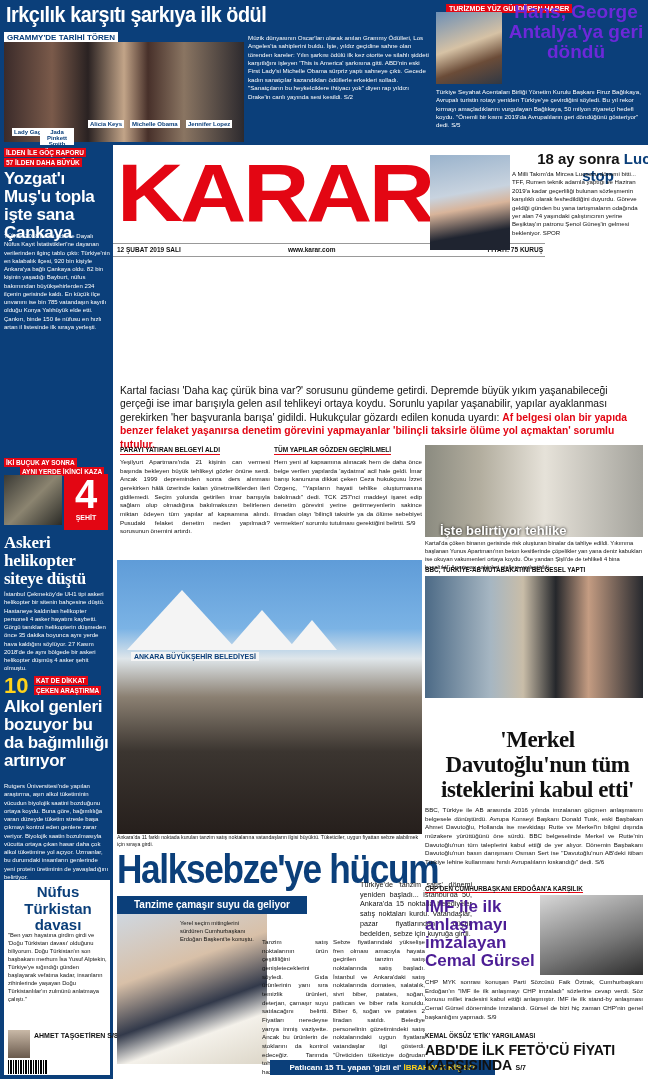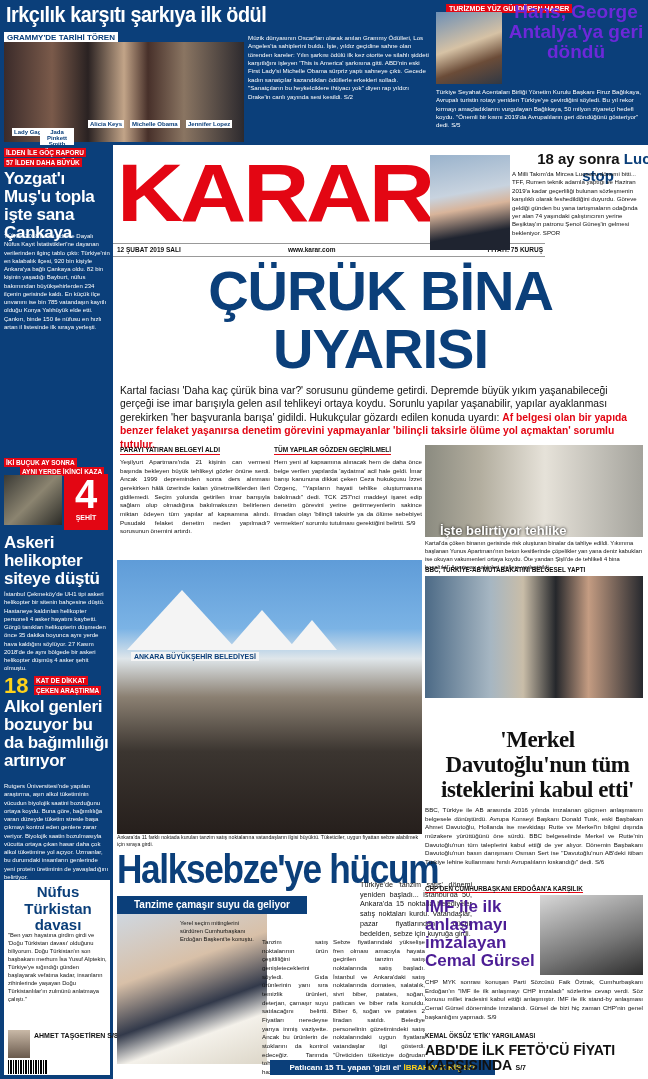--- a/index.html
+++ b/index.html
@@ -112,24 +112,24 @@
 <div class="lc-head" style="top:170px;">Yozgat'ı Muş'u topla işte sana Çankaya</div>
 <div class="lc-body" style="top:232px;">TÜİK'in 2018'de ait Adrese Dayalı Nüfus Kayıt İstatistikleri'ne dayanan verilerinden ilginç tablo çıktı: Türkiye'nin en kalabalık ilçesi, 920 bin kişiyle Ankara'ya bağlı Çankaya oldu. 82 bin kişinin yaşadığı Bayburt, nüfus bakımından büyükşehirlerden 234 ilçenin gerisinde kaldı. En küçük ilçe unvanını ise bin 785 vatandaşın kayıtlı olduğu Konya Yalıhüyük elde etti. Çankırı, binde 150 ile nüfusu en hızlı artan il listesinde ilk sıraya yerleşti.</div>
 
 <span class="lc-tag" style="top:458px;">İKİ BUÇUK AY SONRA</span>
 <span class="lc-tag" style="top:467px;left:20px;">AYNI YERDE İKİNCİ KAZA</span>
 <div id="heli-photo" class="abs"></div>
 <div id="sehit-box" class="abs">
   <span id="sehit-num">4</span>
   <span id="sehit-label">ŞEHİT</span>
 </div>
-<div class="lc-head" style="top:534px;">Askeri helikopter siteye düştü</div>
+<div class="lc-head" style="top:534px;font-family:Liberation Serif, serif;">Askeri helikopter siteye düştü</div>
 <div class="lc-body" style="top:590px;">İstanbul Çekmeköy'de UH1 tipi askeri helikopter bir sitenin bahçesine düştü. Hastaneye kaldırılan helikopter personeli 4 asker hayatını kaybetti. Görgü tanıkları helikopterin düşmeden önce 35 dakika boyunca aynı yerde hava kaldığını söylüyor. 27 Kasım 2018'de de aynı bölgede bir askeri helikopter düşmüş 4 asker şehit olmuştu.</div>
 
-<div class="lc-num" style="top:675px;">18</div>
+<div class="lc-num" style="top:675px;">10</div>
 <span class="lc-tag" style="top:676px;left:34px;">KAT DE DİKKAT</span>
 <span class="lc-tag" style="top:686px;left:34px;">ÇEKEN ARAŞTIRMA</span>
 <div class="lc-head" style="top:698px;">Alkol genleri bozuyor bu da bağımlılığı artırıyor</div>
 <div class="lc-body" style="top:782px;">Rutgers Üniversitesi'nde yapılan araştırma, aşırı alkol tüketiminin vücudun biyolojik saatini bozduğunu ortaya koydu. Buna göre, bağımlılığa varan düzeyde tüketim stresle başa çıkmayı kontrol eden genlere zarar veriyor. Biyolojik saatin bozulmasıyla vücutta ortaya çıkan hasar daha çok alkol tüketimine yol açıyor. Uzmanlar, bu durumdaki insanların genlerinde yeni protein üretiminin de yavaşladığını belirtiyor.</div>
 
 <div id="dogu-box" class="abs"></div>
 <div id="dogu-head" class="abs">Nüfus Türkistan davası</div>
 <div id="dogu-body" class="abs">"Ben yazı hayatına girdim girdi ve 'Doğu Türkistan davası' olduğunu biliyorum. Doğu Türkistan'ın son başbakanı merhum İsa Yusuf Alptekin, Türkiye'ye sığındığı günden başlayarak vefatına kadar, insanların zihinlerinde yaşayan Doğu Türkistanlılar'ın zulmünü anlatmaya çalıştı."</div>
 <div id="author-photo" class="abs"></div>
 <div id="author-name" class="abs">AHMET TAŞGETİREN S/8</div>
@@ -141,21 +141,20 @@
   <span id="mb-url">www.karar.com</span>
   <span id="mb-price">FİYATI: 75 KURUŞ</span>
 </div>
 <div id="luce-photo" class="abs"></div>
 <div id="luce-headline" class="abs">
   <span>18 ay sonra </span><span class="hl">Luce stop</span>
 </div>
 <div id="luce-text" class="abs">A Milli Takım'da Mircea Lucescu dönemi bitti... TFF, Rumen teknik adamla yaptığı ve Haziran 2019'a kadar geçerliliği bulunan sözleşmenin karşılıklı olarak feshedildiğini duyurdu. Göreve geldiği günden bu yana tartışmaların odağında yer alan 74 yaşındaki çalıştırıcının yerine Beşiktaş'ın patronu Şenol Güneş'in gelmesi bekleniyor. SPOR</div>
 
 <div id="main-headline" class="abs">
-  <div>ÇÜRÜK BİNA UYARISI</div>
 </div>
 <div id="main-lead" class="abs">
   <span>Kartal faciası 'Daha kaç çürük bina var?' sorusunu gündeme getirdi. Depremde büyük yıkım yaşanabileceği gerçeği ise imar barışıyla gelen asıl tehlikeyi ortaya koydu. Sorunlu yapılar yaşanabilir, yapılar ayaklanması gerekirken 'her başvuranla barışa' gidildi. Hukukçular gözardı edilen konuda uyardı: </span><span class="red">Af belgesi olan bir yapıda benzer felaket yaşanırsa denetim görevini yapmayanlar 'bilinçli taksirle ölüme yol açmaktan' sorumlu tutulur.</span>
 </div>
 
 <span class="sub-tag" style="left:120px;top:446px;">PARAYI YATIRAN BELGEYİ ALDI</span>
 <div class="col-text" style="left:120px;top:458px;width:150px;">Yeşilyurt Apartmanı'nda 21 kişinin can vermesi başında bekleyen büyük tehlikeyi gözler önüne serdi. Ancak 1999 depreminden sonra ders alınması gerekirken hâlâ üzerinde kalan yönetmeliklerden ileri gidilemedi. Seçim yolunda getirilen imar barışıyla sağlam olup olmadığına bakılmaksızın belirlenen miktarı ödeyen tüm yapılar af kapsamına alındı. Pusudaki felaket denetim neden yapılmadı? sorusunun önemini artırdı.</div>
 <span class="sub-tag" style="left:274px;top:446px;">TÜM YAPILAR GÖZDEN GEÇİRİLMELİ</span>
 <div class="col-text" style="left:274px;top:458px;width:148px;">Hem yeni af kapsamına alınacak hem de daha önce belge verilen yapılarda 'aydatma' acil hale geldi. İmar barışı kanununa dikkat çeken Ceza hukukçusu İzzet Özgenç, "Yapıların hayati tehlike oluşturmasına bakılmadı" dedi. TCK 257'nci maddeyi işaret edip denetim görevini yerine getirmeyenlerin sakince ilmadan olayı 'bilinçli taksirle ya da ölüme sebebiyet vermekten' sorumlu tutulması gerektiğini belirtti. S/9</div>
 

